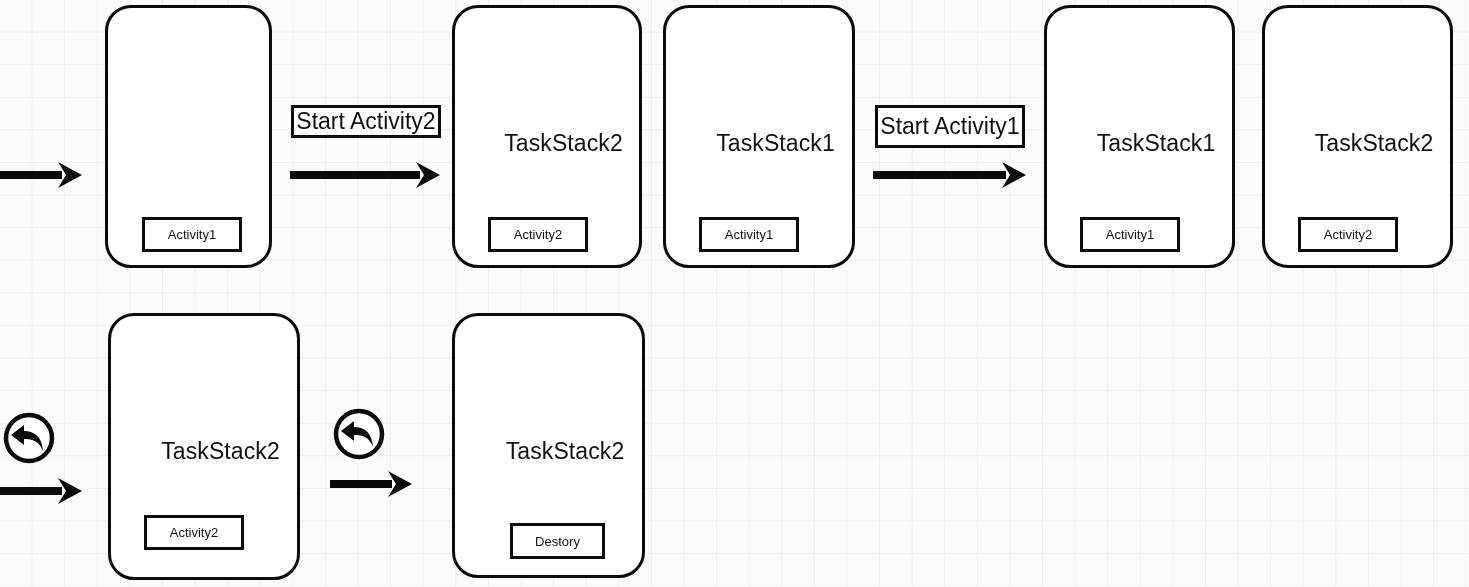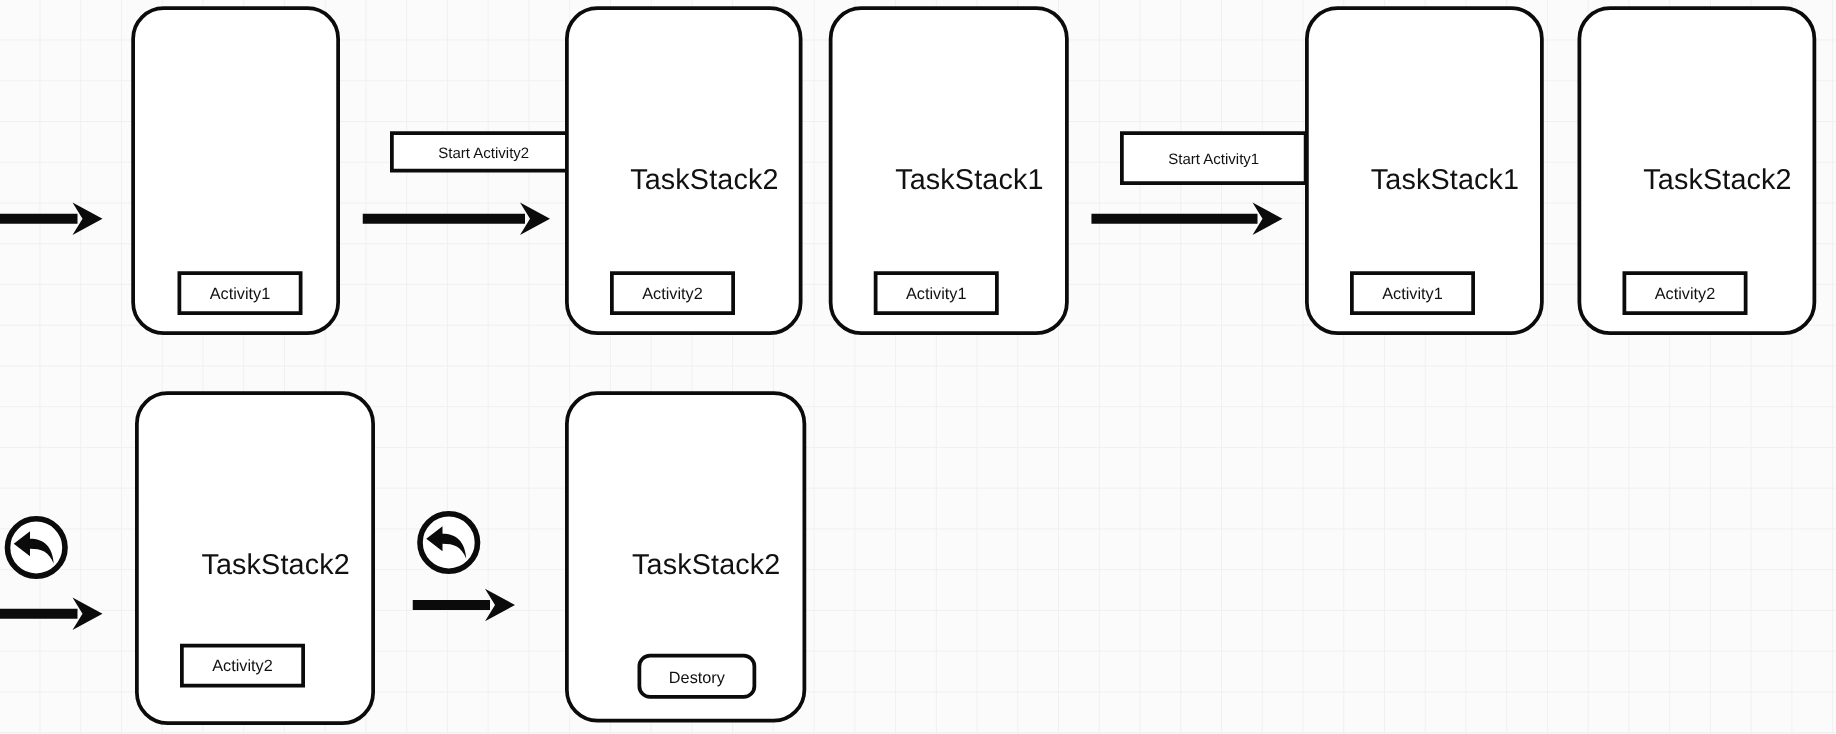--- a/index.html
+++ b/index.html
@@ -51,24 +51,23 @@
     white-space: nowrap;
   }
   .edge-label {
     position: absolute;
     box-sizing: border-box;
     background: #ffffff;
     border: 3px solid #0b0b0b;
     display: flex;
     align-items: center;
     justify-content: center;
-    font-size: 12px;
+    font-size: 23px;
     color: #111111;
     white-space: nowrap;
-    margin-left: 21px;
   }
   .arrow {
     position: absolute;
   }
   .arrow svg { display: block; }
   .back-icon {
     position: absolute;
   }
   .back-icon svg { display: block; }
 </style>
@@ -171,18 +170,18 @@
 
   <div class="arrow" style="left:330px; top:469px;">
     <svg width="84" height="30" viewBox="0 0 84 30">
       <line x1="0" y1="15" x2="62" y2="15" stroke="#0b0b0b" stroke-width="8"></line>
       <path d="M58 2 L82 15 L58 28 L66 15 Z" fill="#0b0b0b"></path>
     </svg>
   </div>
 
   <div class="stack-card" style="left:452px; top:313px; width:193px; height:265px;">
     <div class="stack-title" style="top:122px;">TaskStack2</div>
-    <div class="activity-box" style="left:55px; top:207px; width:95px; height:36px;border-radius:10px;">
+    <div class="activity-box" style="left:55px; top:207px; width:95px; height:36px;">
       <span>Destory</span>
     </div>
   </div>
 
 </div>
 
 </body></html>

